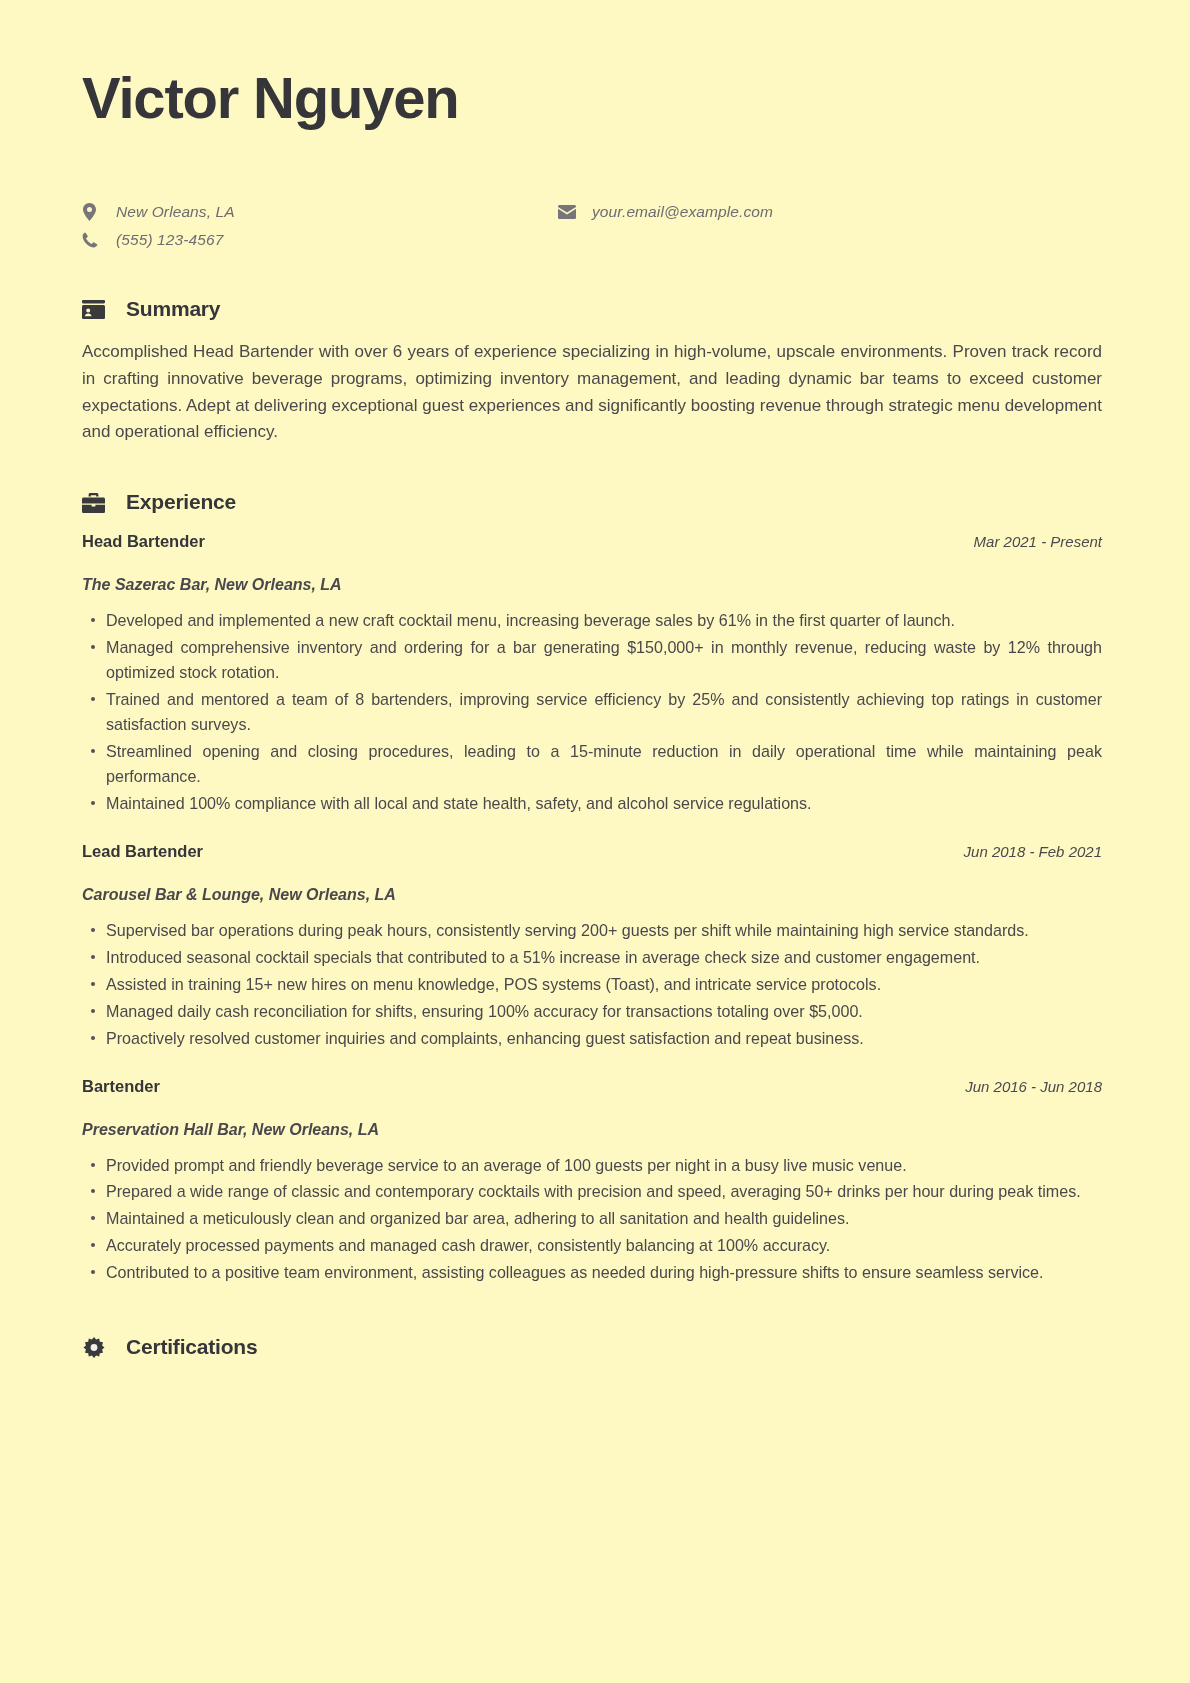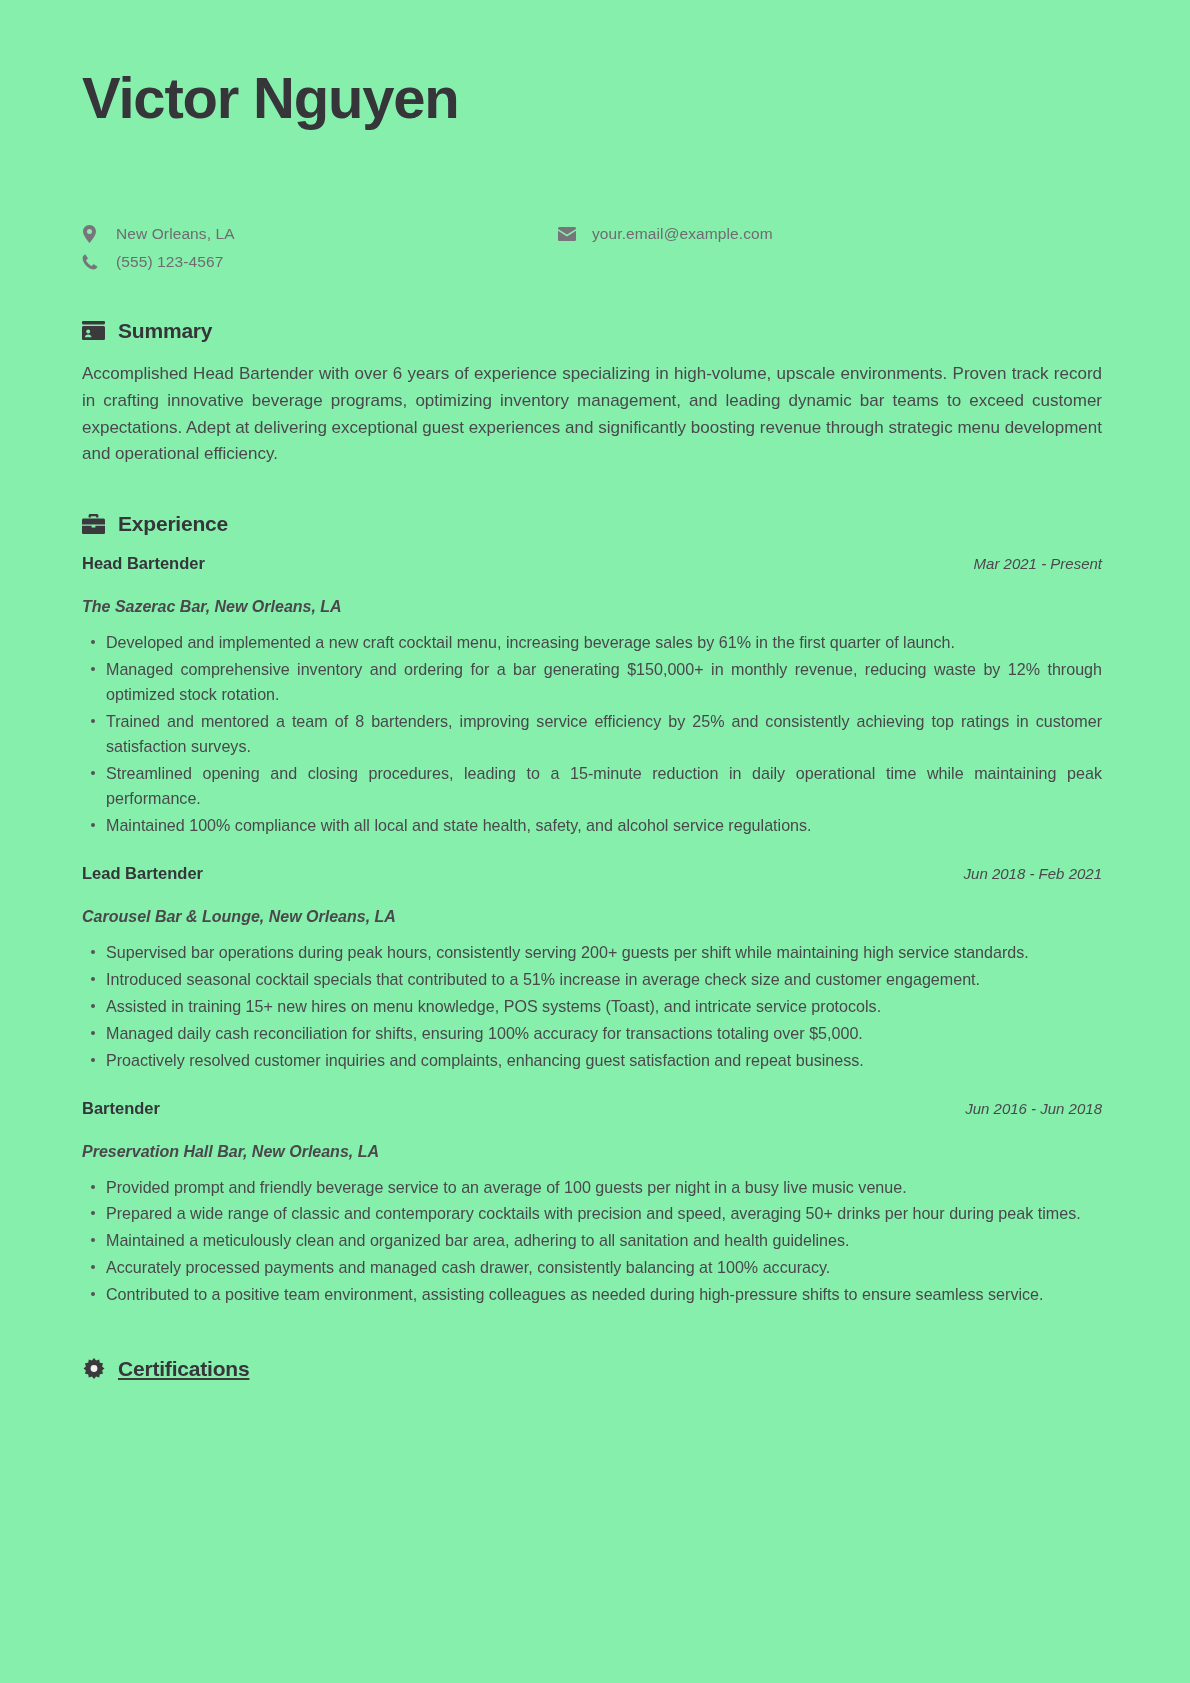--- a/index.html
+++ b/index.html
@@ -8,40 +8,41 @@
     background: #f4f1ea;
   }
   body {
     font-family: "Liberation Sans", sans-serif;
     color: #3b3b3d;
     -webkit-font-smoothing: antialiased;
   }
   .page {
     width: 1190px;
     min-height: 1683px;
-    background: #86efac;
+    background: #fef9c3;
     box-sizing: border-box;
     padding: 62px 82px 40px 82px;
     position: relative;
   }
 
   
   .name {
     font-size: 58px;
     font-weight: 700;
     letter-spacing: -1.2px;
     color: #35353a;
     margin: 6px 0 0 0;
     line-height: 1.05;
   }
 
   .contact-block {
-    margin-top: 92px;
+    margin-top: 70px;
     display: flex;
     flex-wrap: wrap;
+    font-style: italic;
   }
   .contact-col {
     width: 470px;
     box-sizing: border-box;
   }
   .contact-col.right {
     padding-left: 6px;
   }
   .contact-row {
     display: flex;
@@ -63,26 +64,26 @@
     color: #6e6c71;
     letter-spacing: 0.1px;
     padding-left: 8px;
   }
 
   
   .section {
     margin-top: 42px;
   }
   .section.experience { margin-top: 44px; }
-  .section.certifications { margin-top: 50px; text-decoration: underline; }
+  .section.certifications { margin-top: 50px; }
 
   .section-head {
     display: flex;
-    align-items: flex-start;
-    gap: 13px;
+    align-items: flex-end;
+    gap: 21px;
     margin-bottom: 18px;
   }
   .section-icon {
     width: 23px;
     height: 23px;
     display: flex;
     align-items: center;
     justify-content: center;
     color: #3a3a3d;
   }

